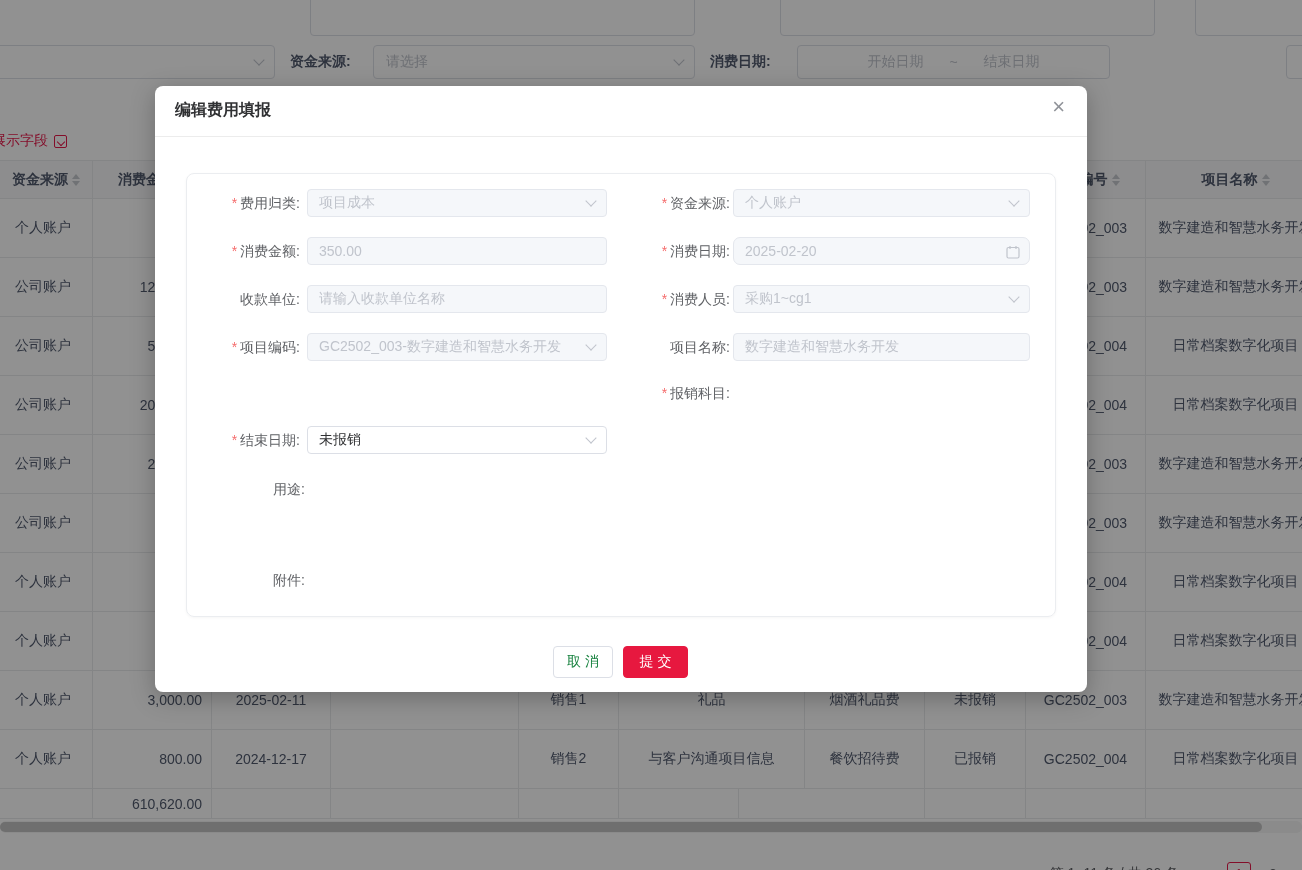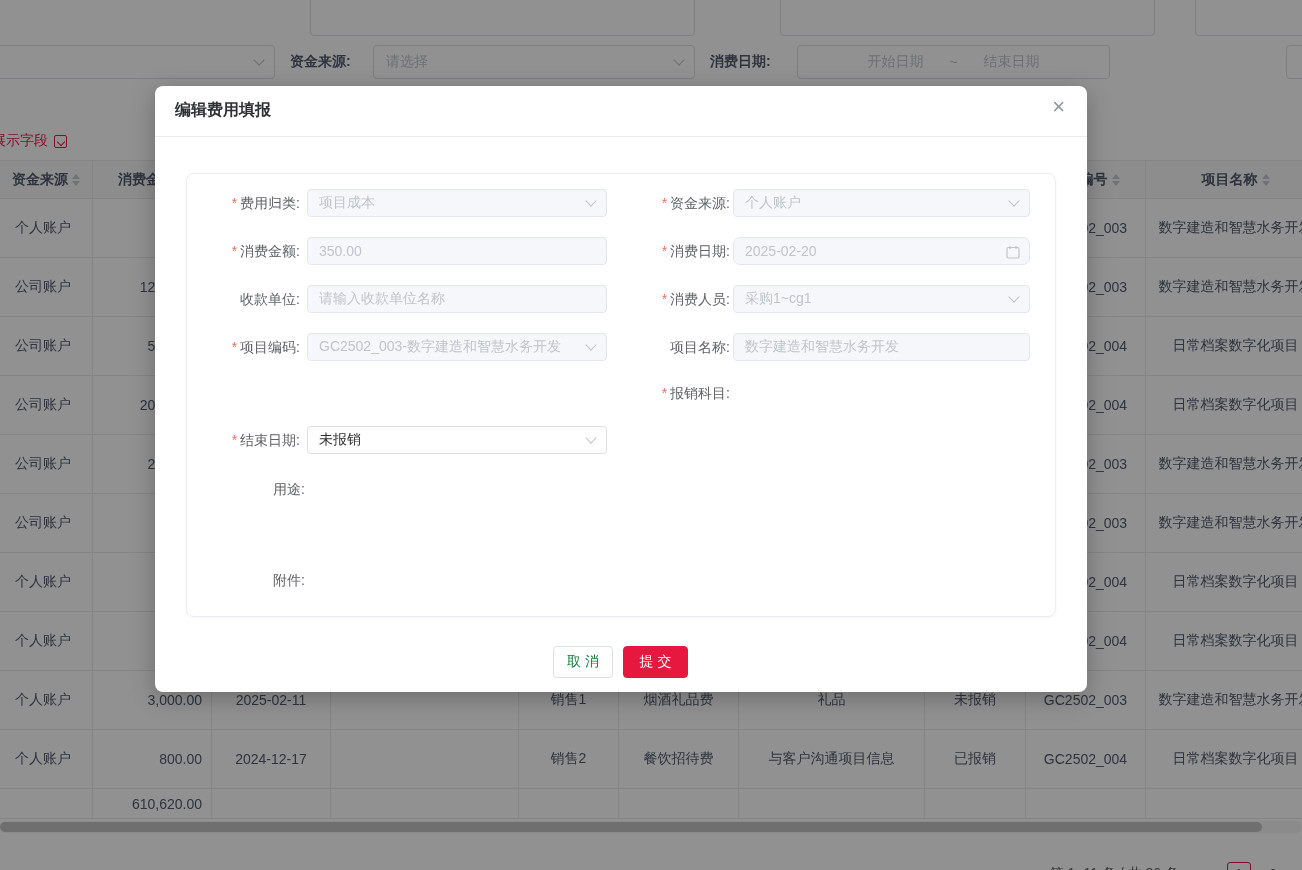--- a/index.html
+++ b/index.html
@@ -261,34 +261,34 @@
           <div class="td align-center" style="width: 101px;"></div>
           <div class="td align-center" style="width: 120px;">GC2502_004</div>
           <div class="td align-center" style="width: 180px;">日常档案数字化项目</div>
         </div>
         <div class="tr">
           <div class="td align-left" style="width: 93px;">个人账户</div>
           <div class="td align-right" style="width: 119px;">3,000.00</div>
           <div class="td align-center" style="width: 119px;">2025-02-11</div>
           <div class="td align-center" style="width: 188px;"></div>
           <div class="td align-center" style="width: 100px;">销售1</div>
+          <div class="td align-center" style="width: 186px;">礼品</div>
           <div class="td align-center" style="width: 120px;">烟酒礼品费</div>
-          <div class="td align-center" style="width: 186px;">礼品</div>
           <div class="td align-center" style="width: 101px;">未报销</div>
           <div class="td align-center" style="width: 120px;">GC2502_003</div>
           <div class="td align-center" style="width: 180px;">数字建造和智慧水务开发</div>
         </div>
         <div class="tr">
           <div class="td align-left" style="width: 93px;">个人账户</div>
           <div class="td align-right" style="width: 119px;">800.00</div>
           <div class="td align-center" style="width: 119px;">2024-12-17</div>
           <div class="td align-center" style="width: 188px;"></div>
           <div class="td align-center" style="width: 100px;">销售2</div>
+          <div class="td align-center" style="width: 186px;">与客户沟通项目信息</div>
           <div class="td align-center" style="width: 120px;">餐饮招待费</div>
-          <div class="td align-center" style="width: 186px;">与客户沟通项目信息</div>
           <div class="td align-center" style="width: 101px;">已报销</div>
           <div class="td align-center" style="width: 120px;">GC2502_004</div>
           <div class="td align-center" style="width: 180px;">日常档案数字化项目</div>
         </div>
         <div class="tr summary">
           <div class="td align-left" style="width: 93px;"></div>
           <div class="td align-right" style="width: 119px;">610,620.00</div>
           <div class="td align-center" style="width: 119px;"></div>
           <div class="td align-center" style="width: 188px;"></div>
           <div class="td align-center" style="width: 100px;"></div>

